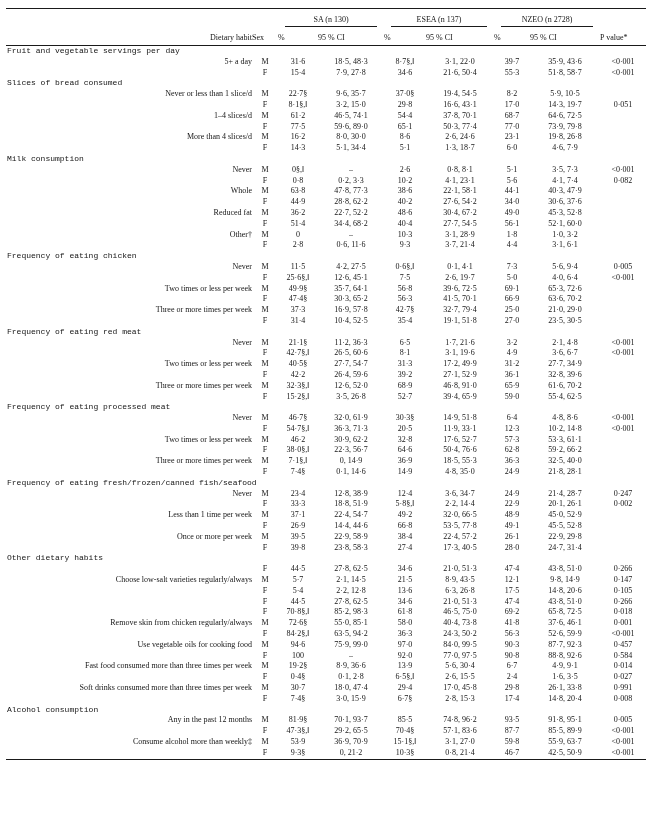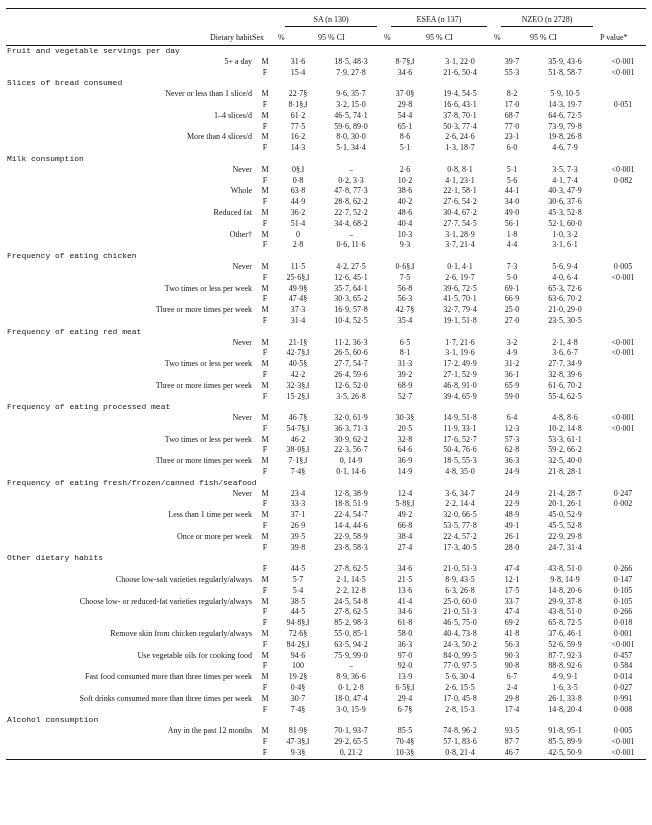--- a/index.html
+++ b/index.html
@@ -573,45 +573,34 @@
           <td>F</td>
           <td class="pct">5·4</td>
           <td class="ci">2·2, 12·8</td>
           <td class="pct">13·6</td>
           <td class="ci">6·3, 26·8</td>
           <td class="pct">17·5</td>
           <td class="ci">14·8, 20·6</td>
           <td class="pvalue">0·105</td>
         </tr>
         <tr>
-          <td class="habit">Choose low- or reduced-fat varieties regularly/always</td>
-          <td>M</td>
-          <td class="pct">38·5</td>
-          <td class="ci">24·5, 54·8</td>
-          <td class="pct">41·4</td>
-          <td class="ci">25·0, 60·0</td>
-          <td class="pct">33·7</td>
-          <td class="ci">29·9, 37·8</td>
-          <td class="pvalue">0·105</td>
-        </tr>
-        <tr>
           <td class="habit"></td>
           <td>F</td>
           <td class="pct">44·5</td>
           <td class="ci">27·8, 62·5</td>
           <td class="pct">34·6</td>
           <td class="ci">21·0, 51·3</td>
           <td class="pct">47·4</td>
           <td class="ci">43·8, 51·0</td>
           <td class="pvalue">0·266</td>
         </tr>
         <tr>
           <td class="habit"></td>
           <td>F</td>
-          <td class="pct">94·8§,‖</td>
+          <td class="pct">70·8§,‖</td>
           <td class="ci">85·2, 98·3</td>
           <td class="pct">61·8</td>
           <td class="ci">46·5, 75·0</td>
           <td class="pct">69·2</td>
           <td class="ci">65·8, 72·5</td>
           <td class="pvalue">0·018</td>
         </tr>
         <tr>
           <td class="habit">Remove skin from chicken regularly/always</td>
           <td>M</td>
@@ -719,20 +708,31 @@
           <td>F</td>
           <td class="pct">47·3§,‖</td>
           <td class="ci">29·2, 65·5</td>
           <td class="pct">70·4§</td>
           <td class="ci">57·1, 83·6</td>
           <td class="pct">87·7</td>
           <td class="ci">85·5, 89·9</td>
           <td class="pvalue">&lt;0·001</td>
         </tr>
         <tr>
+          <td class="habit">Consume alcohol more than weekly‡</td>
+          <td>M</td>
+          <td class="pct">53·9</td>
+          <td class="ci">36·9, 70·9</td>
+          <td class="pct">15·1§,‖</td>
+          <td class="ci">3·1, 27·0</td>
+          <td class="pct">59·8</td>
+          <td class="ci">55·9, 63·7</td>
+          <td class="pvalue">&lt;0·001</td>
+        </tr>
+        <tr>
           <td class="habit"></td>
           <td>F</td>
           <td class="pct">9·3§</td>
           <td class="ci">0, 21·2</td>
           <td class="pct">10·3§</td>
           <td class="ci">0·8, 21·4</td>
           <td class="pct">46·7</td>
           <td class="ci">42·5, 50·9</td>
           <td class="pvalue">&lt;0·001</td>
         </tr>

